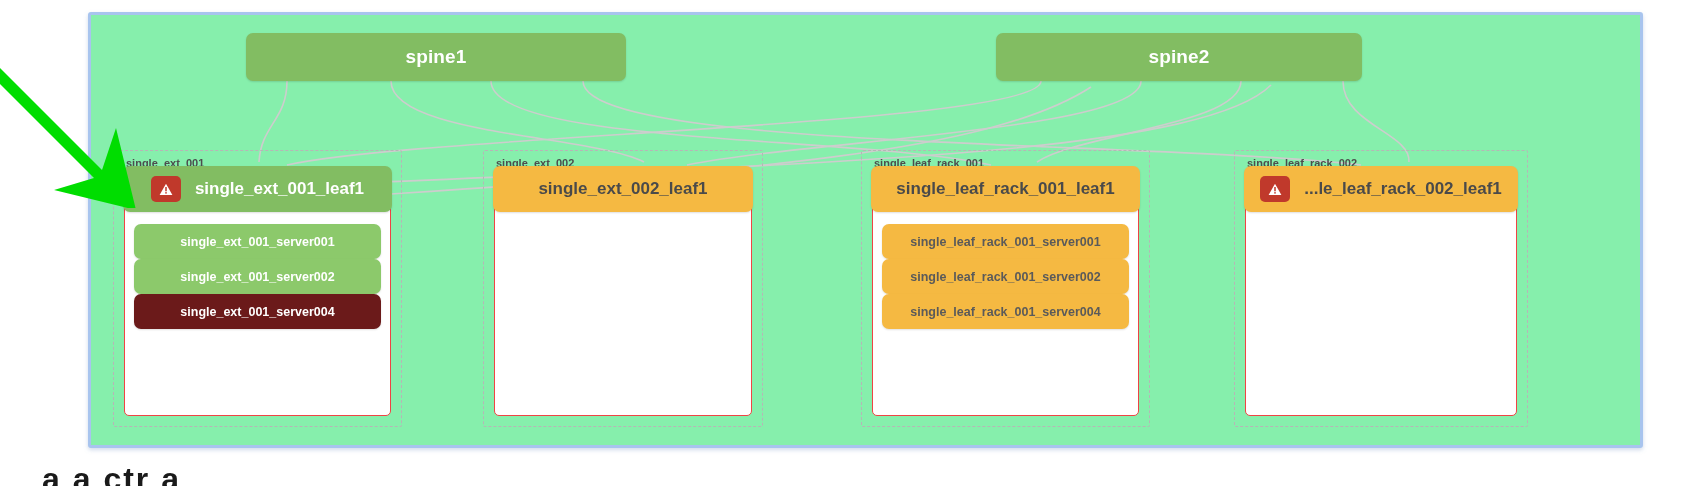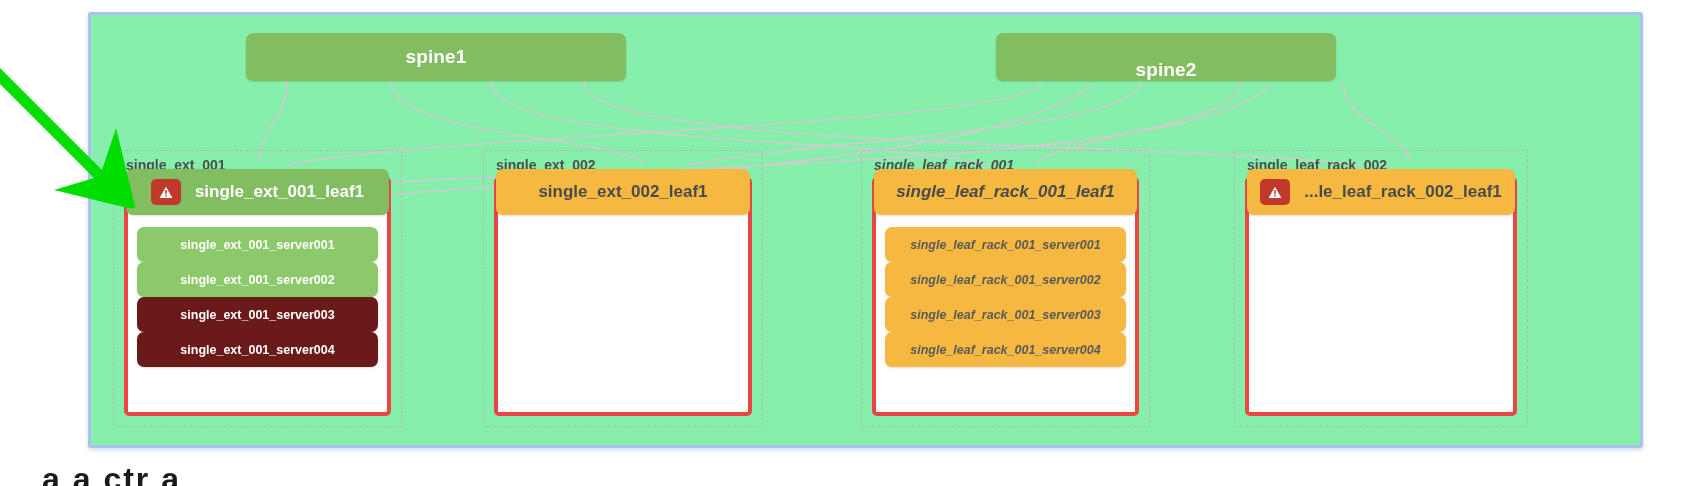--- a/index.html
+++ b/index.html
@@ -22,40 +22,40 @@
 
   
   .spine{
     position:absolute;height:48px;border-radius:7px;
     background:#82bd62;color:#ffffff;
     display:flex;align-items:center;justify-content:center;
     font-size:19px;font-weight:bold;letter-spacing:.1px;
     box-shadow:0 1px 2px rgba(0,0,0,.13);
   }
   #spine-1{left:155px;top:18px;width:380px;}
-  #spine-2{left:905px;top:18px;width:340px;align-items:flex-end;}
+  #spine-2{left:905px;top:18px;width:366px;}
 
   
   .pod{
     position:absolute;top:135px;height:277px;
     border:1px dashed #b6b6b6;border-radius:2px;box-sizing:border-box;
   }
   .pod-label{
     position:absolute;left:12px;top:6px;
-    font-size:14px;font-weight:bold;color:#4d4d4d;white-space:nowrap;
+    font-size:11px;font-weight:bold;color:#4d4d4d;white-space:nowrap;
   }
   #pod-1{left:22px;width:289px;}
   #pod-2{left:392px;width:280px;}
-  #pod-3{left:770px;width:289px;font-style:italic;}
+  #pod-3{left:770px;width:289px;}
   #pod-4{left:1143px;width:294px;}
 
   
   .leaf-card{
     position:absolute;left:10px;top:26px;right:10px;bottom:10px;
-    background:#ffffff;border:4px solid #ef4444;border-radius:5px;
+    background:#ffffff;border:1px solid #ef4444;border-radius:5px;
     box-sizing:border-box;
     padding-left:36px;
   }
 
   
   .leaf-head{
     position:absolute;left:-2px;top:-12px;right:-2px;height:46px;
     border-radius:7px;
     display:flex;align-items:center;justify-content:center;
     font-size:17px;font-weight:bold;
@@ -140,21 +140,20 @@
               <path d="M7 0.7 L13.4 12.1 L0.6 12.1 Z" fill="#ffffff"></path>
               <rect x="6.25" y="4" width="1.5" height="4.3" fill="#c0392b"></rect>
               <rect x="6.25" y="9.1" width="1.5" height="1.5" fill="#c0392b"></rect>
             </svg>
         </span>
         <span>single_ext_001_leaf1</span>
       </div>
       <div class="servers">
         <div class="server green">single_ext_001_server001</div>
         <div class="server green">single_ext_001_server002</div>
-        <div class="server maroon">single_ext_001_server003</div>
         <div class="server maroon">single_ext_001_server004</div>
       </div>
     </div>
   </div>
 
   <div class="pod" id="pod-2">
     <div class="pod-label">single_ext_002</div>
     <div class="leaf-card">
       <div class="leaf-head amber">
         <span>single_ext_002_leaf1</span>
@@ -164,21 +163,20 @@
 
   <div class="pod" id="pod-3">
     <div class="pod-label">single_leaf_rack_001</div>
     <div class="leaf-card">
       <div class="leaf-head amber">
         <span>single_leaf_rack_001_leaf1</span>
       </div>
       <div class="servers">
         <div class="server amber">single_leaf_rack_001_server001</div>
         <div class="server amber">single_leaf_rack_001_server002</div>
-        <div class="server amber">single_leaf_rack_001_server003</div>
         <div class="server amber">single_leaf_rack_001_server004</div>
       </div>
     </div>
   </div>
 
   <div class="pod" id="pod-4">
     <div class="pod-label">single_leaf_rack_002</div>
     <div class="leaf-card">
       <div class="leaf-head amber">
         <span class="warn-badge">

